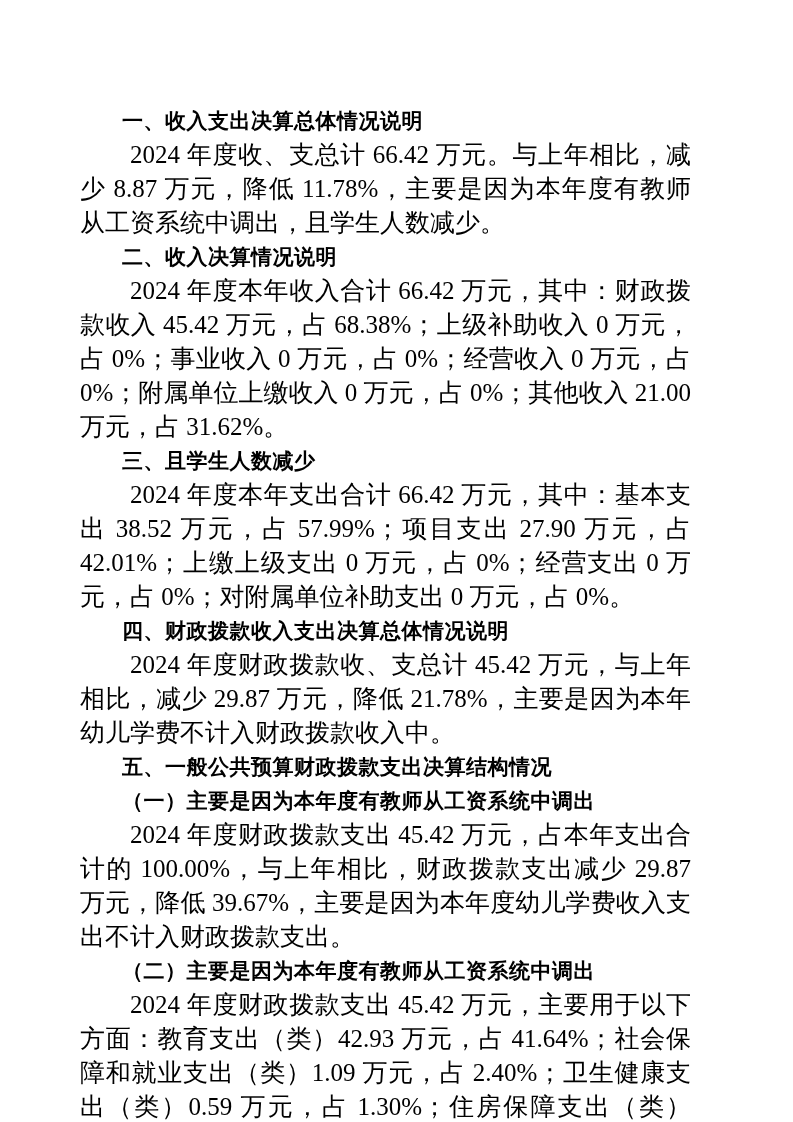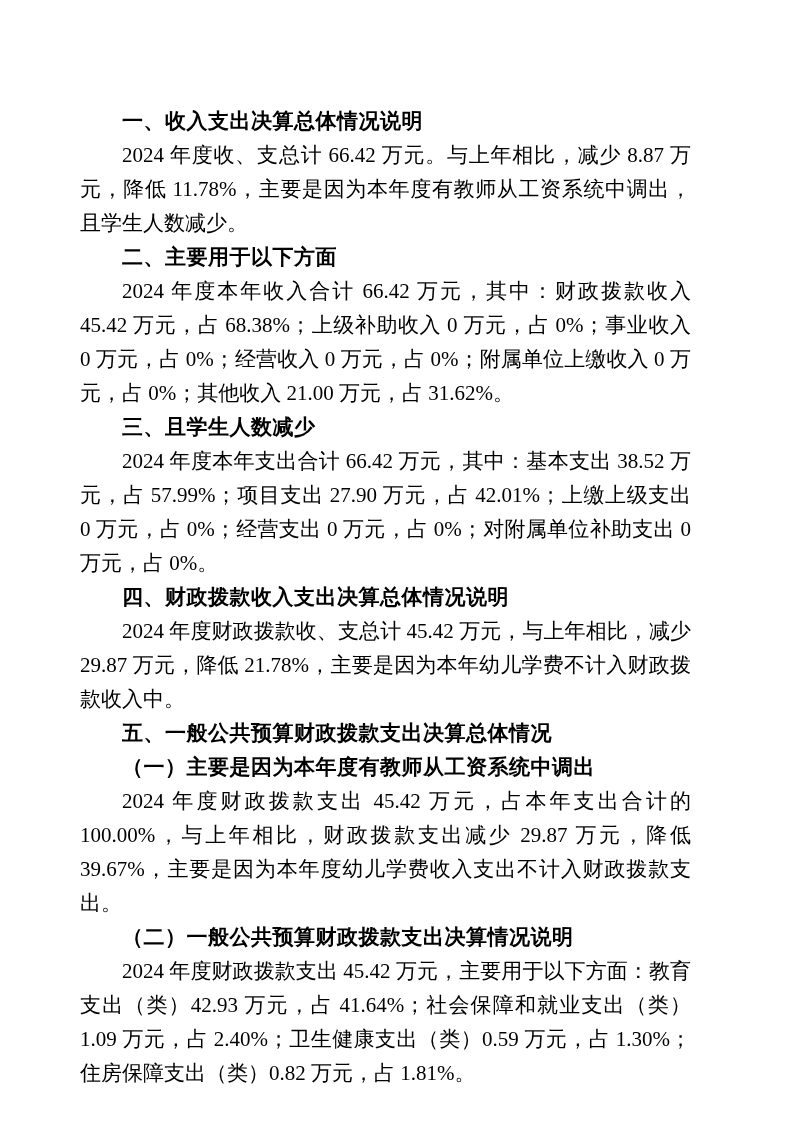--- a/index.html
+++ b/index.html
@@ -32,48 +32,48 @@
     line-height: 34px;
     text-indent: 2em;
     letter-spacing: 0.5px;
     color: #000000;
   }
   .sec-para {
     margin: 0;
     padding: 0;
     font-family: "Liberation Serif", "DejaVu Serif", serif;
     font-weight: 400;
-    font-size: 21px;
+    font-size: 25px;
     line-height: 34px;
     text-indent: 2em;
     text-align: justify;
     text-justify: inter-character;
     color: #000000;
   }
 </style>
 </head>
 <body>
 
 <div class="page">
   <div class="content">
 
     <h2 class="sec-heading">一、收入支出决算总体情况说明</h2>
     <p class="sec-para">2024 年度收、支总计 66.42 万元。与上年相比，减少 8.87 万元，降低 11.78%，主要是因为本年度有教师从工资系统中调出，且学生人数减少。</p>
 
-    <h2 class="sec-heading">二、主要用于以下方面</h2>
+    <h2 class="sec-heading">二、收入决算情况说明</h2>
     <p class="sec-para">2024 年度本年收入合计 66.42 万元，其中：财政拨款收入 45.42 万元，占 68.38%；上级补助收入 0 万元，占 0%；事业收入 0 万元，占 0%；经营收入 0 万元，占 0%；附属单位上缴收入 0 万元，占 0%；其他收入 21.00 万元，占 31.62%。</p>
 
     <h2 class="sec-heading">三、且学生人数减少</h2>
     <p class="sec-para">2024 年度本年支出合计 66.42 万元，其中：基本支出 38.52 万元，占 57.99%；项目支出 27.90 万元，占 42.01%；上缴上级支出 0 万元，占 0%；经营支出 0 万元，占 0%；对附属单位补助支出 0 万元，占 0%。</p>
 
     <h2 class="sec-heading">四、财政拨款收入支出决算总体情况说明</h2>
     <p class="sec-para">2024 年度财政拨款收、支总计 45.42 万元，与上年相比，减少 29.87 万元，降低 21.78%，主要是因为本年幼儿学费不计入财政拨款收入中。</p>
 
-    <h2 class="sec-heading">五、一般公共预算财政拨款支出决算总体情况</h2>
+    <h2 class="sec-heading">五、一般公共预算财政拨款支出决算结构情况</h2>
 
     <h3 class="sec-heading">（一）主要是因为本年度有教师从工资系统中调出</h3>
     <p class="sec-para">2024 年度财政拨款支出 45.42 万元，占本年支出合计的 100.00%，与上年相比，财政拨款支出减少 29.87 万元，降低 39.67%，主要是因为本年度幼儿学费收入支出不计入财政拨款支出。</p>
 
-    <h3 class="sec-heading">（二）一般公共预算财政拨款支出决算情况说明</h3>
+    <h3 class="sec-heading">（二）主要是因为本年度有教师从工资系统中调出</h3>
     <p class="sec-para">2024 年度财政拨款支出 45.42 万元，主要用于以下方面：教育支出（类）42.93 万元，占 41.64%；社会保障和就业支出（类）1.09 万元，占 2.40%；卫生健康支出（类）0.59 万元，占 1.30%；住房保障支出（类）0.82 万元，占 1.81%。</p>
 
   </div>
 </div>
 
 </body></html>

